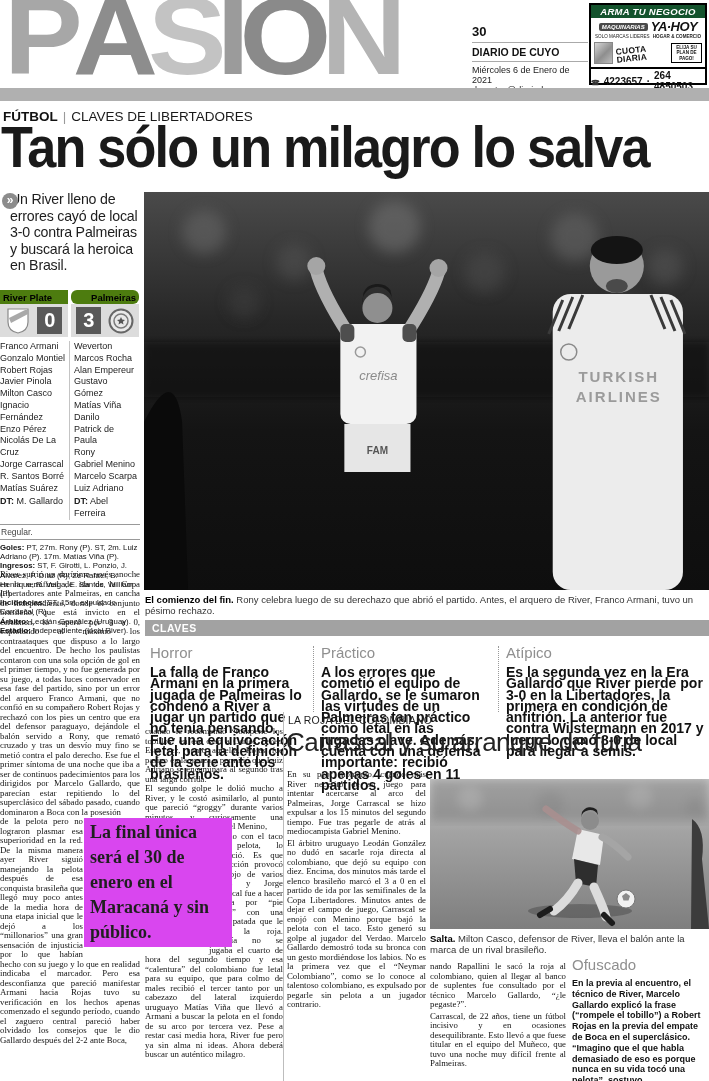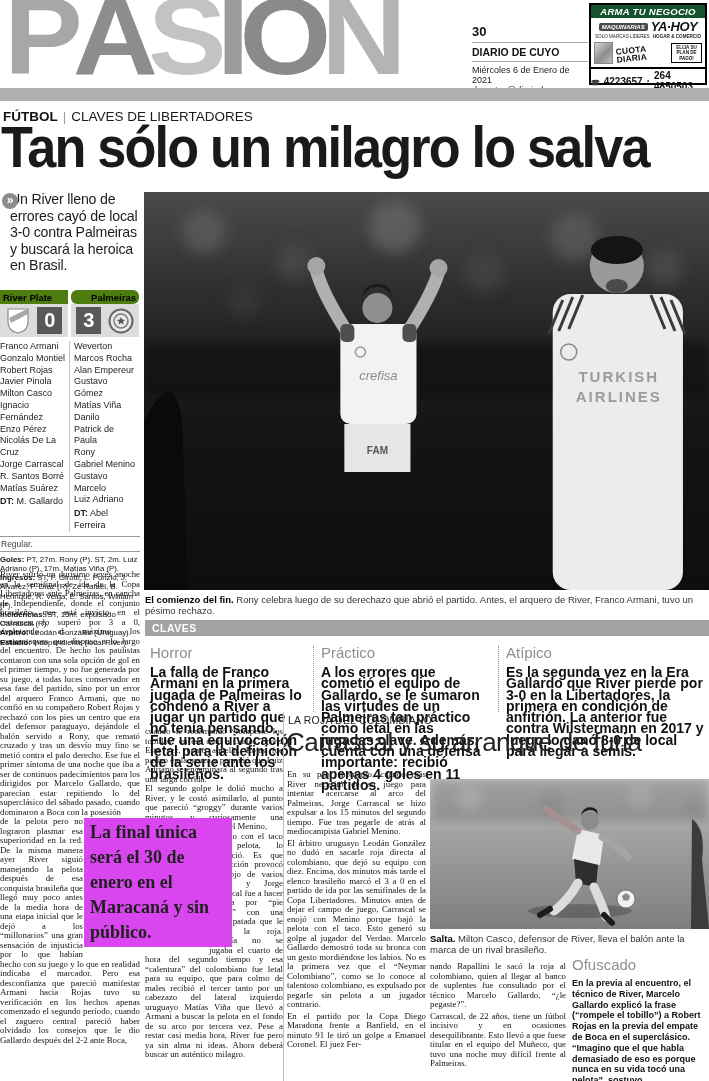--- a/index.html
+++ b/index.html
@@ -205,21 +205,21 @@
       <div class="lu-col away">
         <div>Weverton</div>
         <div>Marcos Rocha</div>
         <div>Alan Empereur</div>
         <div>Gustavo Gómez</div>
         <div>Matías Viña</div>
         <div>Danilo</div>
         <div>Patrick de Paula</div>
         <div>Rony</div>
         <div>Gabriel Menino</div>
-        <div>Gustavo Marcelo</div>
+        <div>Marcelo Scarpa</div>
         <div>Luiz Adriano</div>
         <div class="lu-dt"><b>DT:</b> <span>Abel Ferreira</span></div>
       </div>
     </div>
     <div class="rating">Regular.</div>
     <div class="details">
       <div><b>Goles:</b> <span>PT, 27m. Rony (P). ST, 2m. Luiz Adriano (P). 17m. Matías Viña (P).</span></div>
       <div><b>Ingresos:</b> <span>ST, F. Girotti, L. Ponzio, J. Alvarez, P. Díaz (R); Ze Rafael, B. Henrique, R. Veiga, E. Santos, William (P).</span></div>
       <div><b>Incidencias:</b> <span>ST, 15m. expulsado Carrascal (R).</span></div>
       <div><b>Árbitro:</b> <span>Leodán González (Uruguay).</span></div>
@@ -318,21 +318,20 @@
     <div><span class="sp-l"></span><span>bajando con el taco una pelota, lo favoreció. Es que esa acción provocó el enojo de varios rivales y Jorge Carrascal fue a hacer justicia por “pie propio” con una doble patada que le valió la roja. Todavía no se jugaba el cuarto de hora del segundo tiempo y esa “calentura” del colombiano fue letal para su equipo, que para colmo de males recibió el tercer tanto por un cabezazo del lateral izquierdo uruguayo Matías Viña que llevó a Armani a buscar la pelota en el fondo de su arco por tercera vez. Pese a restar casi media hora, River fue pero ya sin alma ni ideas. Ahora deberá buscar un auténtico milagro.</span></div>
   </div>
 
   <div class="abs vrule"></div>
   <div class="abs kicker2">LA ROJA DEL COLOMBIANO</div>
   <div class="abs headline2">Carrascal y su arranque de furia</div>
 
   <div class="abs a2col1 serif">
     <p>En su peor momento, cuando más River necesitó de su juego para intentar acercarse al arco del Palmeiras, Jorge Carrascal se hizo expulsar a los 15 minutos del segundo tiempo. Fue tras pegarle de atrás al mediocampista Gabriel Menino.</p>
     <p>El árbitro uruguayo Leodán González no dudó en sacarle roja directa al colombiano, que dejó su equipo con diez. Encima, dos minutos más tarde el elenco brasileño marcó el 3 a 0 en el partido de ida por las semifinales de la Copa Libertadores. Minutos antes de dejar el campo de juego, Carrascal se enojó con Menino porque bajó la pelota con el taco. Esto generó su golpe al jugador del Verdao. Marcelo Gallardo demostró toda su bronca con un gesto mordiéndose los labios. No es la primera vez que el “Neymar Colombiano”, como se lo conoce al talentoso colombiano, es expulsado por pegarle sin pelota a un jugador contrario.</p>
-    <p>En el partido por la Copa Diego Maradona frente a Banfield, en el minuto 91 le tiró un golpe a Emanuel Coronel. El juez Fer-</p>
   </div>
 
   <div class="abs photo2">
     <svg viewBox="0 0 279 150" preserveAspectRatio="none">
       <defs>
         <linearGradient id="g2" x1="0" y1="0" x2="0" y2="1">
           <stop offset="0" stop-color="#c9c9c9"></stop>
             <stop offset=".35" stop-color="#a3a3a3"></stop>
           <stop offset="1" stop-color="#7e7e7e"></stop>
         </linearGradient>

